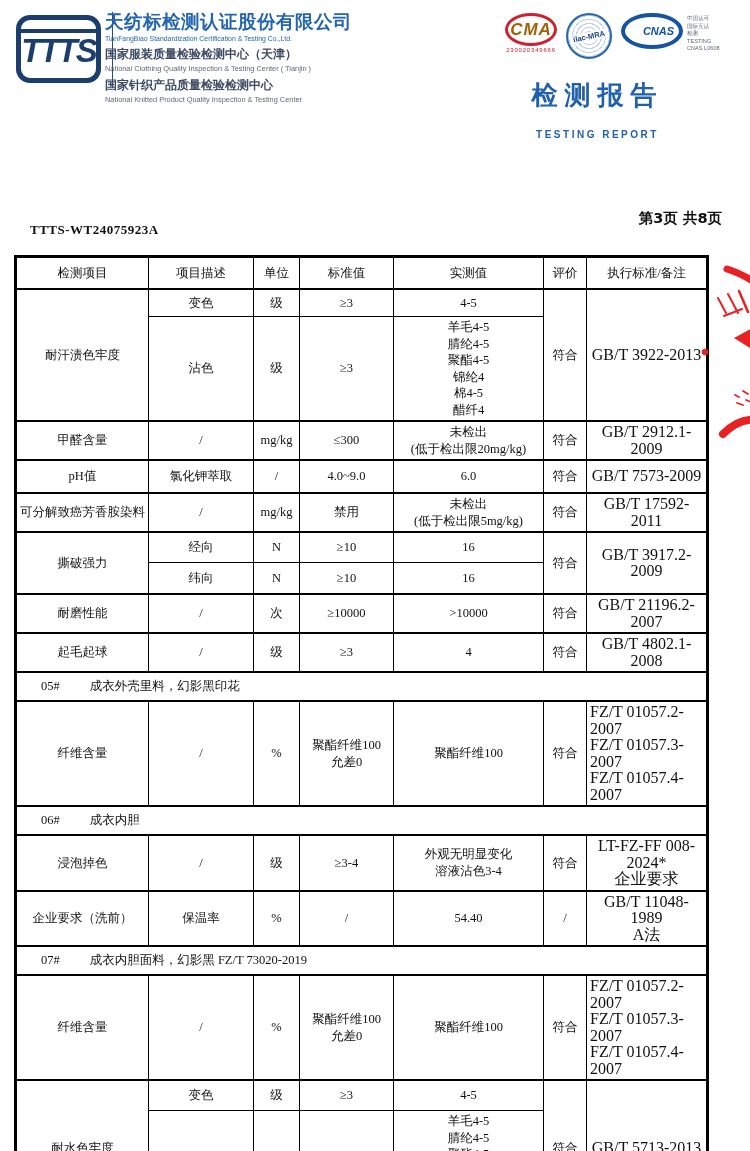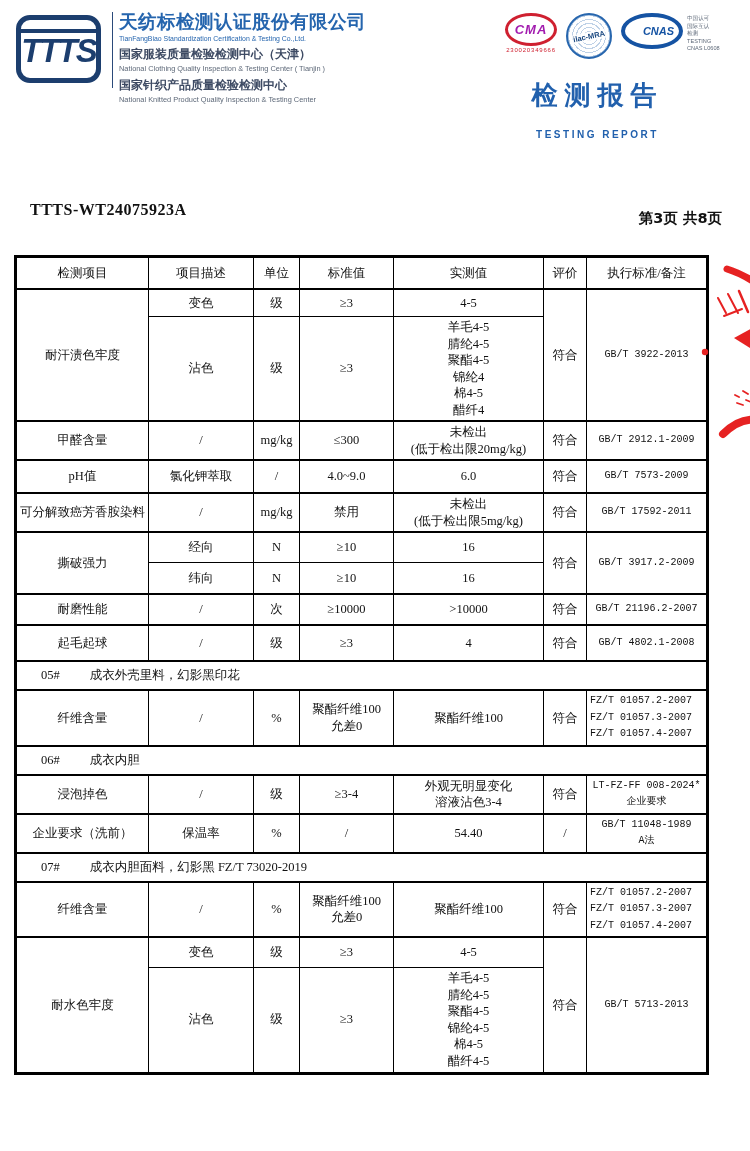--- a/index.html
+++ b/index.html
@@ -12,69 +12,69 @@
   .logo-box {
     position:absolute; left:16px; top:15px; width:85px; height:68px;
     border:5px solid #1c3e6e; border-radius:14px;
     display:flex; align-items:center; justify-content:center;
   }
   .logo-text {
     font-family:"Liberation Sans",sans-serif; font-weight:bold; font-style:italic;
     font-size:33px; color:#1c3e6e; letter-spacing:-2px; border-top:4px solid #1c3e6e; line-height:1.1;
   }
   .header-divider { position:absolute; left:112px; top:12px; width:1px; height:76px; background:#2b4a7a; }
-  .company-block { position:absolute; left:119px; top:9px; width:270px; }
+  .company-block { position:absolute; left:105px; top:9px; width:270px; }
   .company-cn {
     font-family:"Liberation Sans",sans-serif; font-weight:bold;
     font-size:18.5px; color:#2565ae; letter-spacing:0.5px; white-space:nowrap;
   }
   .company-en { font-family:"Liberation Sans",sans-serif; font-size:6.9px; color:#2565ae; margin-top:1px; white-space:nowrap; }
   .center-cn { font-family:"Liberation Sans",sans-serif; font-weight:bold; font-size:12px; color:#3d4a63; margin-top:4px; white-space:nowrap; }
   .center-en { font-family:"Liberation Sans",sans-serif; font-size:7.4px; color:#5d6878; margin-top:1px; white-space:nowrap; }
   
   .marks { position:absolute; left:505px; top:13px; display:flex; align-items:flex-start; gap:9px; }
   .cma-wrap { text-align:center; }
   .cma-shape {
     width:52px; height:33px; border:3px solid #cf2030; border-radius:50%;
     display:flex; align-items:center; justify-content:center;
   }
-  .cma-text { font-family:"Liberation Sans",sans-serif; font-weight:bold; font-style:italic; font-size:13px; color:#a21caf; letter-spacing:1px;text-align:right; }
+  .cma-text { font-family:"Liberation Sans",sans-serif; font-weight:bold; font-style:italic; font-size:17px; color:#a16207; letter-spacing:1px;text-align:right; }
   .cma-number { font-family:"Liberation Sans",sans-serif; font-size:6px; color:#cf2030; letter-spacing:0.8px; margin-top:1px; }
   .ilac-circle {
     width:46px; height:46px; border-radius:50%; border:2px solid #2766ae;
     background:repeating-radial-gradient(circle at 50% 50%, rgba(39,102,174,0.30) 0 1px, transparent 1px 4px);
     display:flex; align-items:center; justify-content:center;
   }
   .ilac-text { font-family:"Liberation Sans",sans-serif; font-weight:bold; font-size:7.5px; color:#17457e; background:rgba(255,255,255,0.85); padding:0 1px; transform:rotate(-12deg); }
   .cnas-wrap { display:flex; align-items:flex-start; gap:4px; }
   .cnas-shape {
     width:62px; height:36px; border:4px solid #1553a3; border-radius:50%;
     display:flex; align-items:center; justify-content:center;
   }
   .cnas-text { font-family:"Liberation Sans",sans-serif; font-weight:bold; font-style:italic; font-size:11px; color:#1553a3;margin-left:13px; }
   .cnas-side { font-family:"Liberation Sans",sans-serif; font-size:5.6px; color:#5d6878; line-height:1.35; white-space:pre-line; margin-top:2px; }
   .report-title-block { position:absolute; left:515px; top:78px; width:165px; text-align:center; }
   .report-title-cn { font-family:"Liberation Sans",sans-serif; font-weight:bold; font-size:26px; color:#2160ad; letter-spacing:7px; white-space:nowrap; }
   .report-title-en { font-family:"Liberation Sans",sans-serif; font-weight:bold; font-size:10px; color:#2160ad; letter-spacing:2.5px; margin-top:16px; white-space:nowrap; }
   
-  .report-no { position:absolute; left:30px; top:201px; font-size:16px; font-weight:bold; letter-spacing:0.5px;text-align:right; }
+  .report-no { position:absolute; left:30px; top:222px; font-size:13px; font-weight:bold; letter-spacing:0.5px;text-align:right; }
   .page-info { position:absolute; right:28px; top:209px; font-size:15px; font-weight:bold; font-family:"DejaVu Sans","Liberation Sans",sans-serif; font-size:14.5px; }
   
   .results-table {
     position:absolute; left:14px; top:231px; width:692px;
     border-collapse:collapse; table-layout:fixed; border:3px solid #000;margin-top:24px;
   }
   .results-table td, .results-table th {
     border:1px solid #000; font-weight:normal; font-size:12.5px;
     text-align:center; vertical-align:middle; padding:2px 3px;
     white-space:pre-line; line-height:16.5px; overflow:hidden;
   }
   .results-table tr.major > td, .results-table tr.major > th { border-top:2px solid #000; }
   .results-table tr.header-row > th { border-bottom:2px solid #000; }
-  .results-table td.std-col { font-size:10px;font-family:Liberation Mono, monospace; }
+  .results-table td.std-col { font-size:16px; }
   .results-table td.section-cell { text-align:left; padding-left:24px; }
   .section-no { display:inline-block; }
   .section-text { display:inline-block; margin-left:30px; }
   
   .stamp-svg { position:absolute; left:698px; top:256px; pointer-events:none; }
 </style>
 </head>
 <body>
 
 <div>

